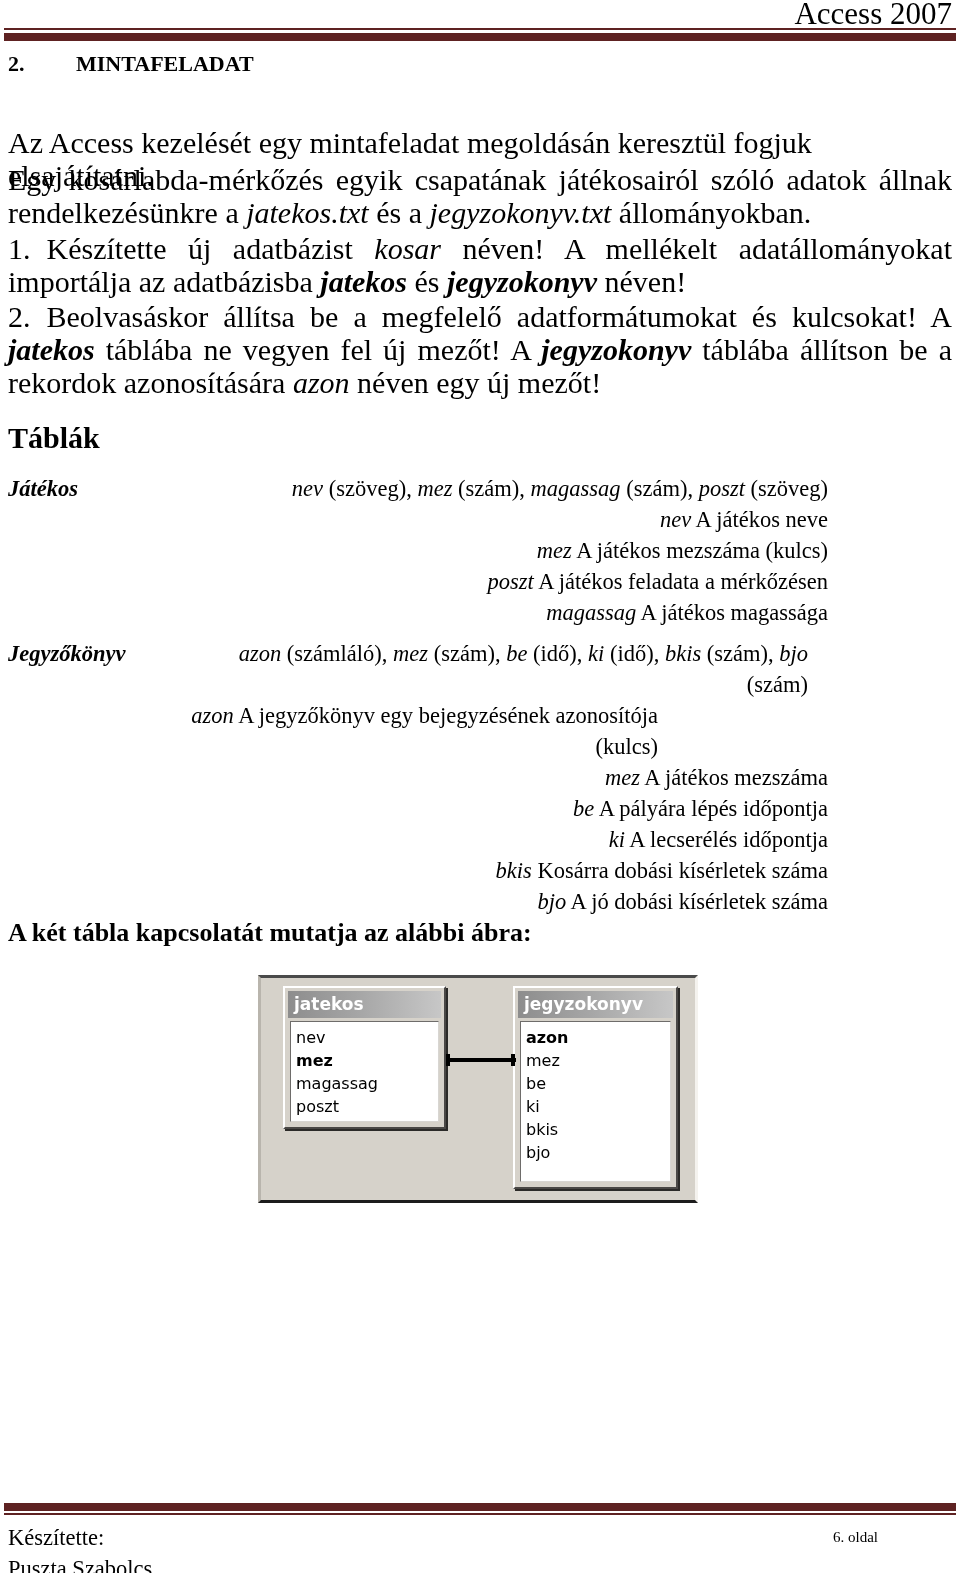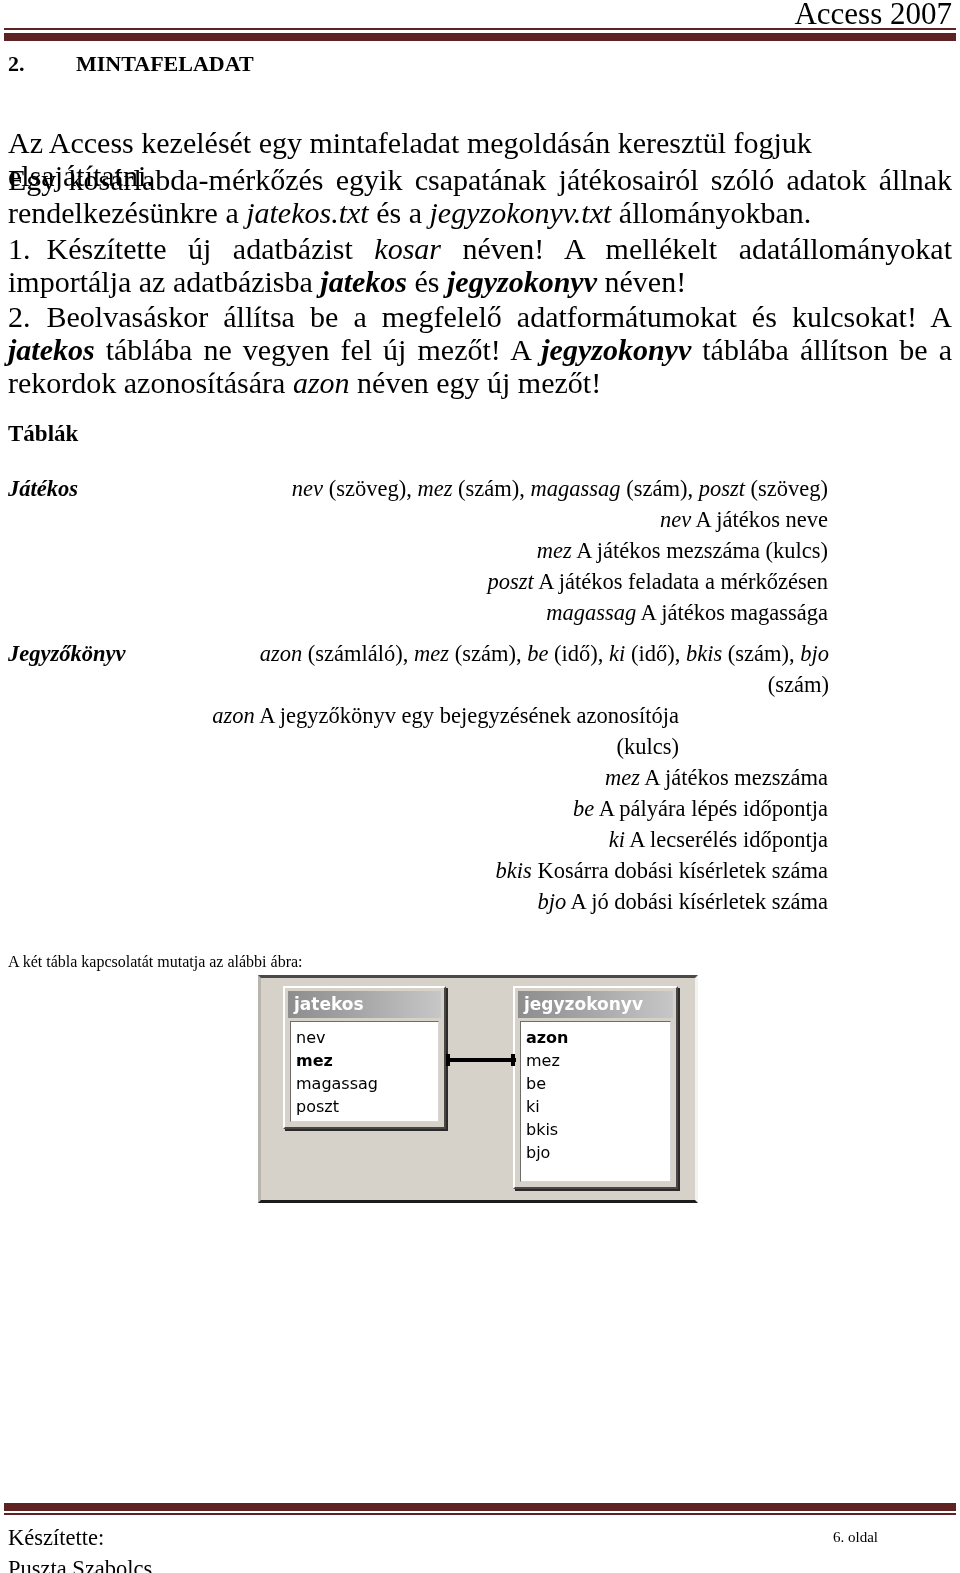--- a/index.html
+++ b/index.html
@@ -87,21 +87,21 @@
 
   .it { font-style: italic; }
   .bi { font-style: italic; font-weight: bold; }
   .numgap { display: inline-block; width: 16px; }
 
   
   .tablak-heading {
     position: absolute;
     left: 8px;
     top: 421px;
-    font-size: 23px;
+    font-size: 30px;
     font-weight: bold;
   }
 
   .tbl-block {
     position: absolute;
     left: 8px;
     width: 944px;
     font-size: 22.5px;
     line-height: 31px;
   }
@@ -117,27 +117,28 @@
     font-weight: bold;
     font-size: 22.5px;
   }
   .tbl-desc {
     position: absolute;
     left: 180px;
     top: 0;
     width: 640px;
   }
   .tbl-desc .line { display: block; white-space: nowrap; text-align: right; }
-  .tbl-desc .line.wrap { white-space: normal; margin-left: 21px; }
+  .tbl-desc .line.wrap { white-space: normal; }
 
   .closing {
     position: absolute;
     left: 8px;
-    top: 953px;
-    font-size: 16px;
+    top: 918px;
+    font-size: 26px;
+    font-weight: bold;
   }
 
   
   .diagram {
     position: absolute;
     left: 258px;
     top: 975px;
     width: 440px;
     height: 228px;
     background: #d6d2ca;

